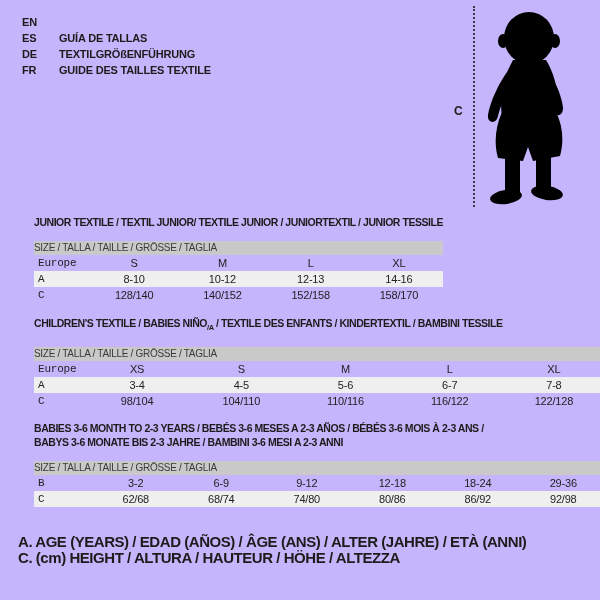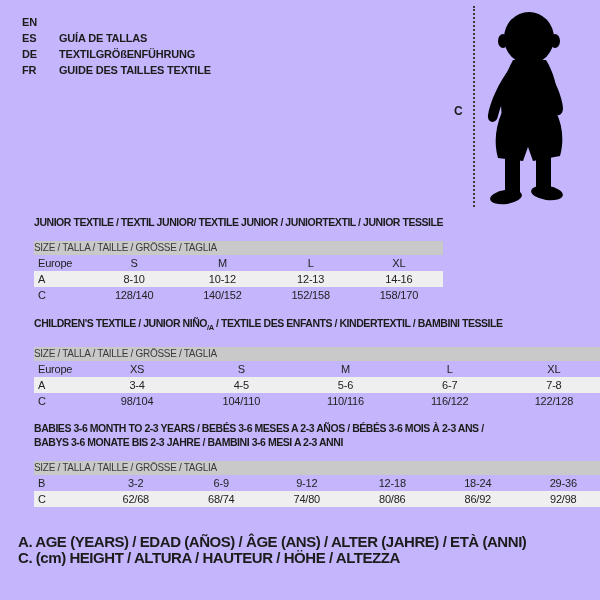--- a/index.html
+++ b/index.html
@@ -27,21 +27,21 @@
   .sec-title { font-weight:700; font-size:10.5px; letter-spacing:-0.45px; line-height:14px; }
   .title-line { white-space:nowrap; }
   .subsc { font-size:7.5px; vertical-align:sub; }
 
   .size-bar {
     background:#c9c9c9; height:14px; line-height:14px; 
     font-size:10px; color:#3a3a39; letter-spacing:-0.3px; margin-top:12px;
   }
   table { width:100%; border-collapse:collapse; table-layout:fixed; }
   td { font-size:11px; height:16px; text-align:center; padding:0; letter-spacing:-0.2px; color:#222220; }
-  td.lbl { text-align:left; padding-left:4px; }
+  td.lbl { text-align:left; padding-left:4px;font-family:Liberation Mono, monospace; }
   tbody tr:nth-child(2) { background:#efefef; }
   .t1 td.lbl { width:52px; }
   .t2 td.lbl { width:47px; }
   .t3 td.lbl { width:55px; }
 
   
   .notes { position:absolute; left:18px; top:534px; }
   .note  { font-weight:700; font-size:15px; letter-spacing:-0.45px; line-height:15.5px; white-space:nowrap; }
 </style>
 </head>
@@ -114,21 +114,21 @@
             <td>140/152</td>
             <td>152/158</td>
             <td>158/170</td>
           </tr>
         </tbody>
       </table>
   </div>
 
   <div class="sec t2" id="sec2">
     <div class="sec-title">
-        <div class="title-line"><span>CHILDREN'S TEXTILE / JUNIOR NIÑO</span><span class="subsc">/A</span><span> / TEXTILE DES ENFANTS / KINDERTEXTIL / BAMBINI TESSILE</span></div>
+        <div class="title-line"><span>CHILDREN'S TEXTILE / BABIES NIÑO</span><span class="subsc">/A</span><span> / TEXTILE DES ENFANTS / KINDERTEXTIL / BAMBINI TESSILE</span></div>
       </div>
     <div class="size-bar">SIZE / TALLA / TAILLE / GRÖSSE / TAGLIA</div>
     <table>
         <tbody>
           <tr>
             <td class="lbl">Europe</td>
             <td>XS</td>
             <td>S</td>
             <td>M</td>
             <td>L</td>

